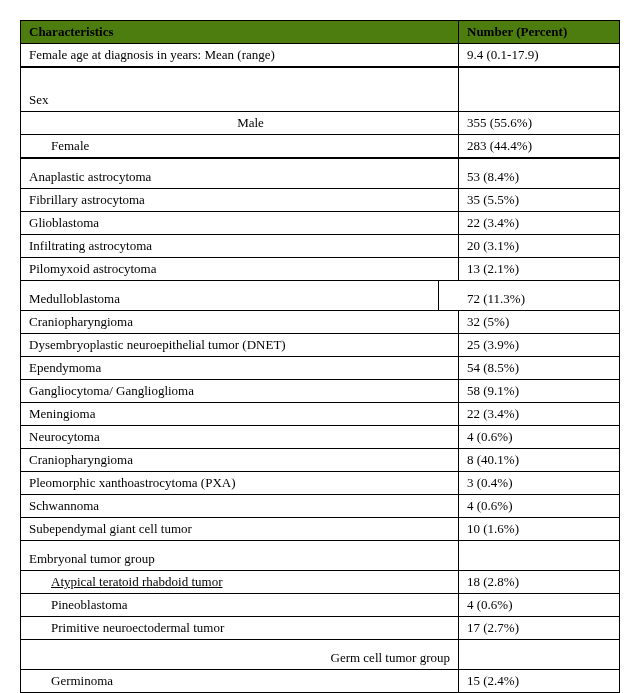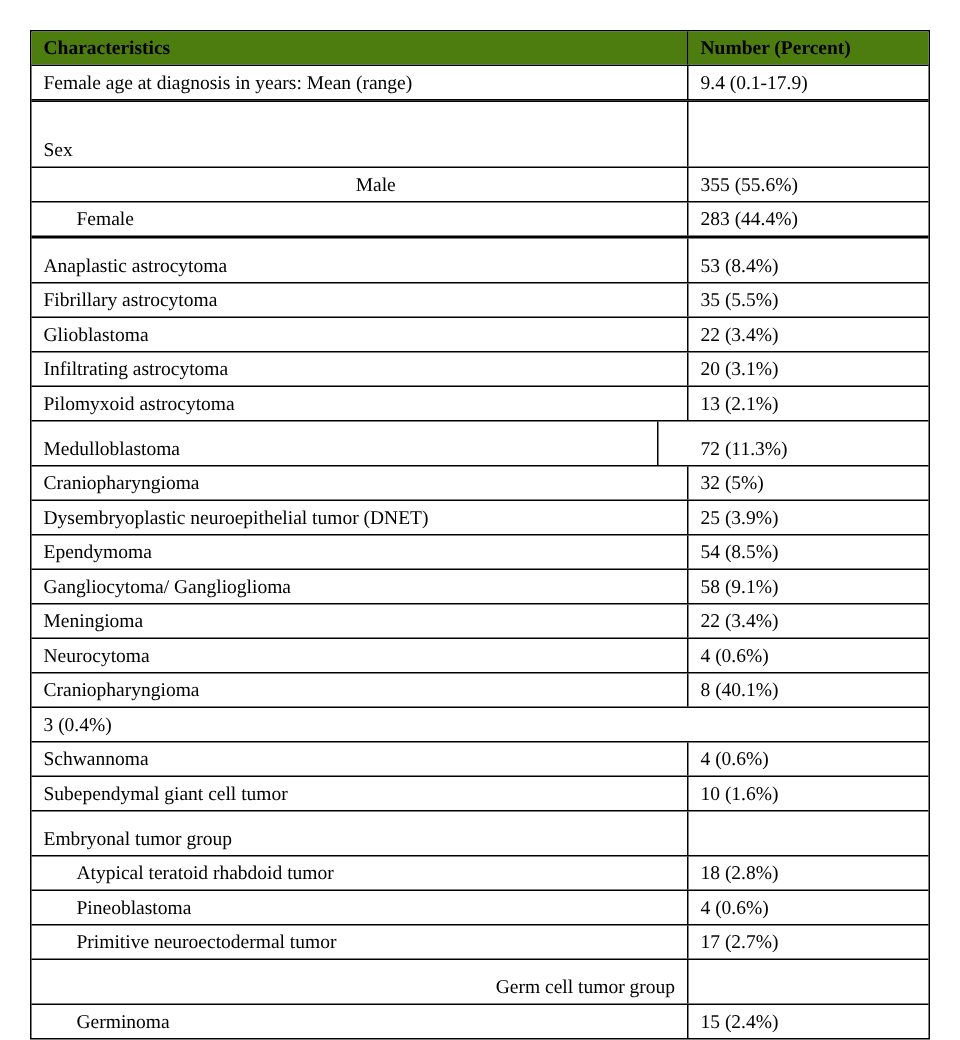--- a/index.html
+++ b/index.html
@@ -117,36 +117,37 @@
       </div>
       <div class="table-row">
         <div class="col-char">Neurocytoma</div>
         <div class="col-num">4 (0.6%)</div>
       </div>
       <div class="table-row">
         <div class="col-char">Craniopharyngioma</div>
         <div class="col-num">8 (40.1%)</div>
       </div>
       <div class="table-row">
+        <div class="col-char">Pleomorphic xanthoastrocytoma (PXA)</div>
         <div class="col-num">3 (0.4%)</div>
       </div>
       <div class="table-row">
         <div class="col-char">Schwannoma</div>
         <div class="col-num">4 (0.6%)</div>
       </div>
       <div class="table-row">
         <div class="col-char">Subependymal giant cell tumor</div>
         <div class="col-num">10 (1.6%)</div>
       </div>
       <div class="table-row">
         <div class="col-char" style="padding-top: 10px;">Embryonal tumor group</div>
         <div class="col-num" style="padding-top: 10px;"></div>
       </div>
       <div class="table-row">
-        <div class="col-char" style="padding-left: 30px;">Atypical teratoid rhabdoid tumor</div>
+        <div class="col-char" style="padding-left: 30px; text-decoration: underline;">Atypical teratoid rhabdoid tumor</div>
         <div class="col-num">18 (2.8%)</div>
       </div>
       <div class="table-row">
         <div class="col-char" style="padding-left: 30px;">Pineoblastoma</div>
         <div class="col-num">4 (0.6%)</div>
       </div>
       <div class="table-row">
         <div class="col-char" style="padding-left: 30px;">Primitive neuroectodermal tumor</div>
         <div class="col-num">17 (2.7%)</div>
       </div>

